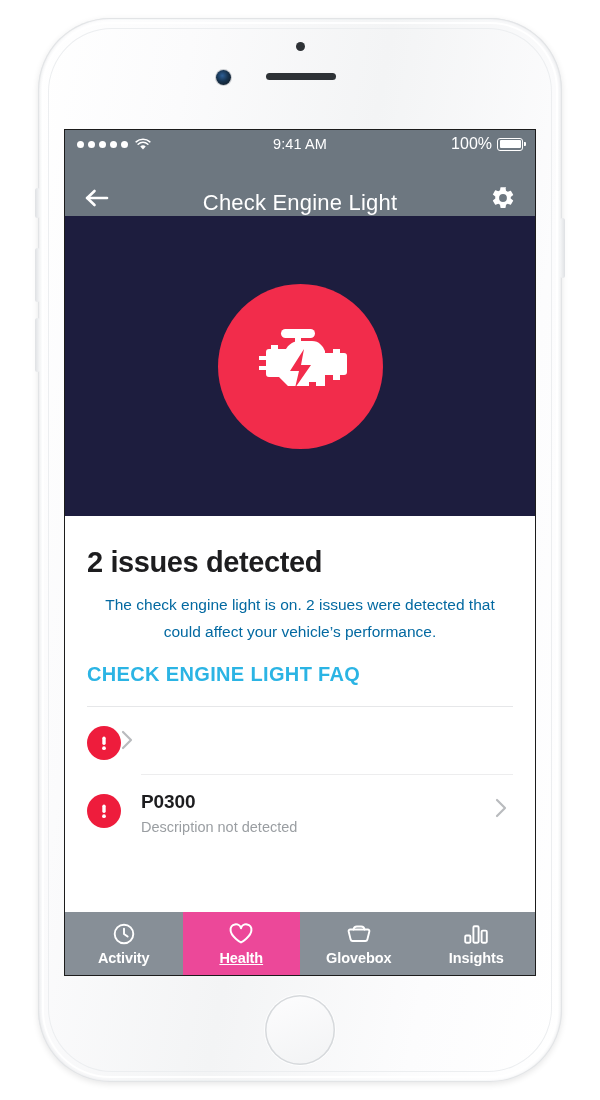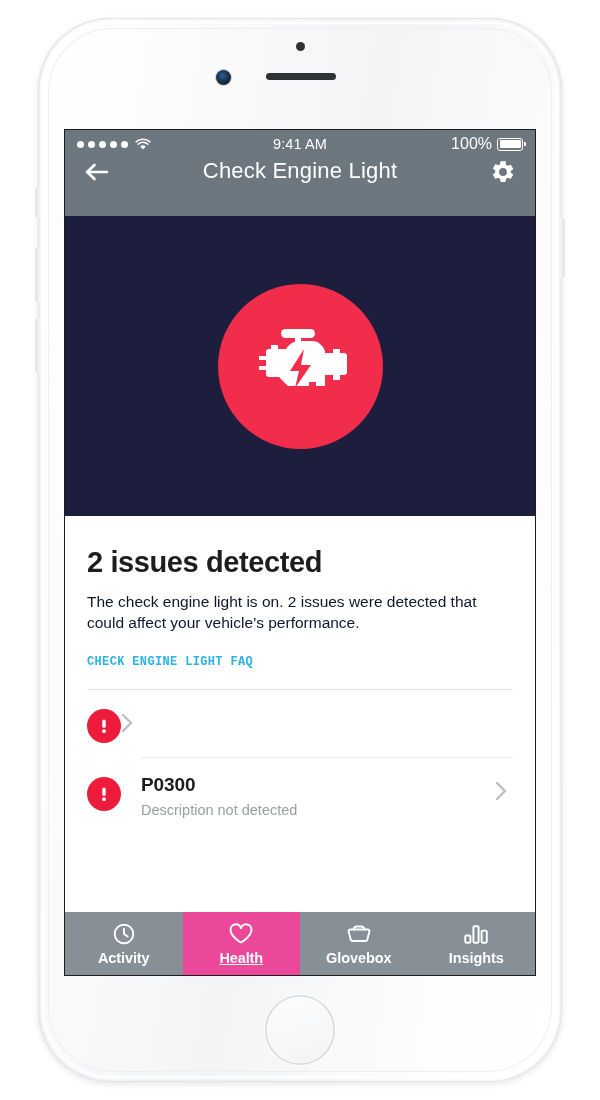--- a/index.html
+++ b/index.html
@@ -168,21 +168,21 @@
     background: #ffffff;
     border-radius: 0 1px 1px 0;
   }
   .batt i { display: block; width: 100%; height: 100%; background:#fff; border-radius:1px; }
 
   
   .navbar {
     height: 58px;
     background: #6d7780;
     display: flex;
-    align-items: flex-start;
+    align-items: flex-end;
     padding: 0 16px;
     box-sizing: border-box;
     position: relative;
   }
   .nav-back { width: 32px; height: 32px; display:flex; align-items:center; justify-content:center; cursor:pointer; }
   .nav-title {
     position: absolute;
     left: 0; right: 0;
     text-align: center;
     color: #ffffff;
@@ -218,34 +218,34 @@
   }
   .headline {
     font-size: 29px;
     font-weight: bold;
     color: #1d1d1f;
     letter-spacing: -0.4px;
     margin: 30px 0 12px 0;
   }
   .subtext {
     font-size: 15.5px;
-    line-height: 21px;
-    color: #0f172a;
+    line-height: 27px;
+    color: #0369a1;
     margin: 0 0 18px 0;
     max-width: 430px;
+    text-align: center;
   }
   .faq-link {
-    font-size: 12px;
+    font-size: 20px;
     font-weight: bold;
     letter-spacing: 0.35px;
     color: #2bb4e4;
     cursor: pointer;
     display: inline-block;
     margin-bottom: 20px;
-    font-family: Liberation Mono, monospace;
   }
   .hr { height: 1px; background: #e6e7e9; margin: 0; }
 
   
   .issue-row {
     display: flex;
     align-items: flex-start;
     padding: 16px 0 14px 0;
     cursor: pointer;
     position: relative;

